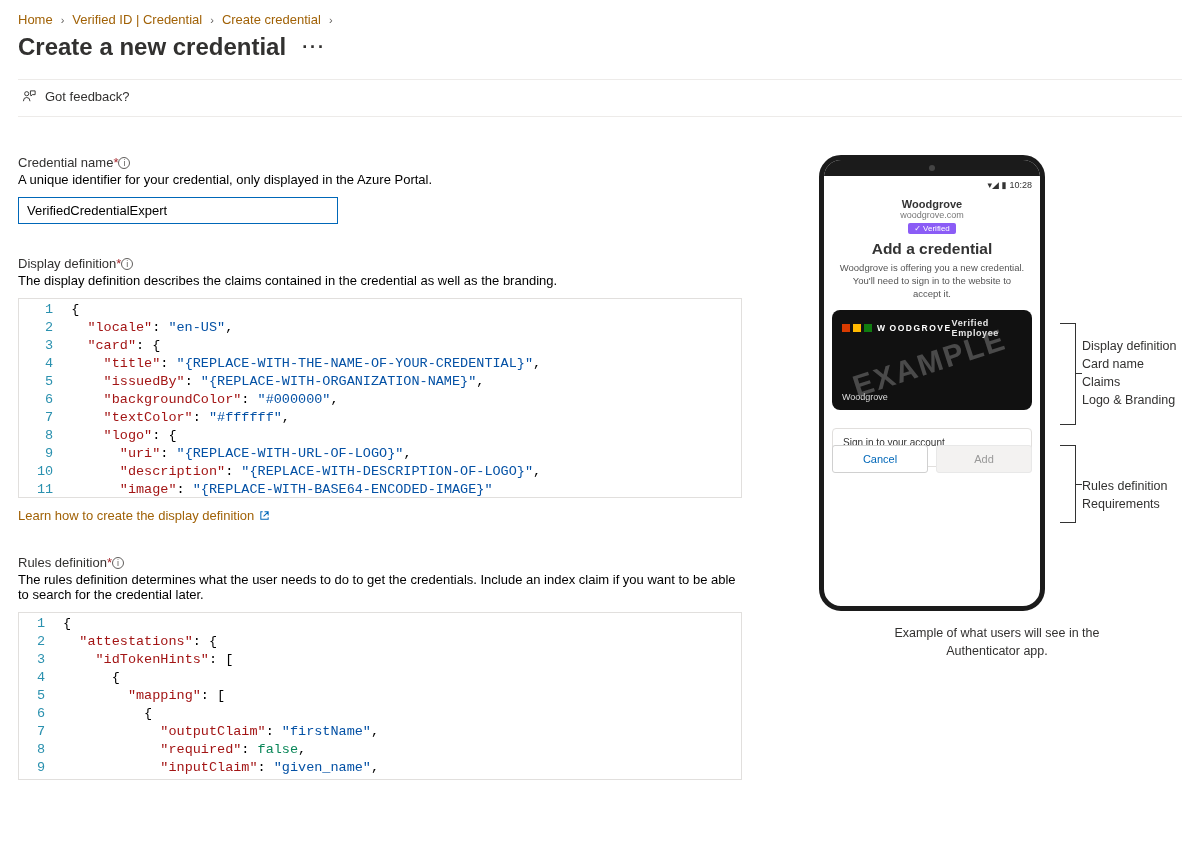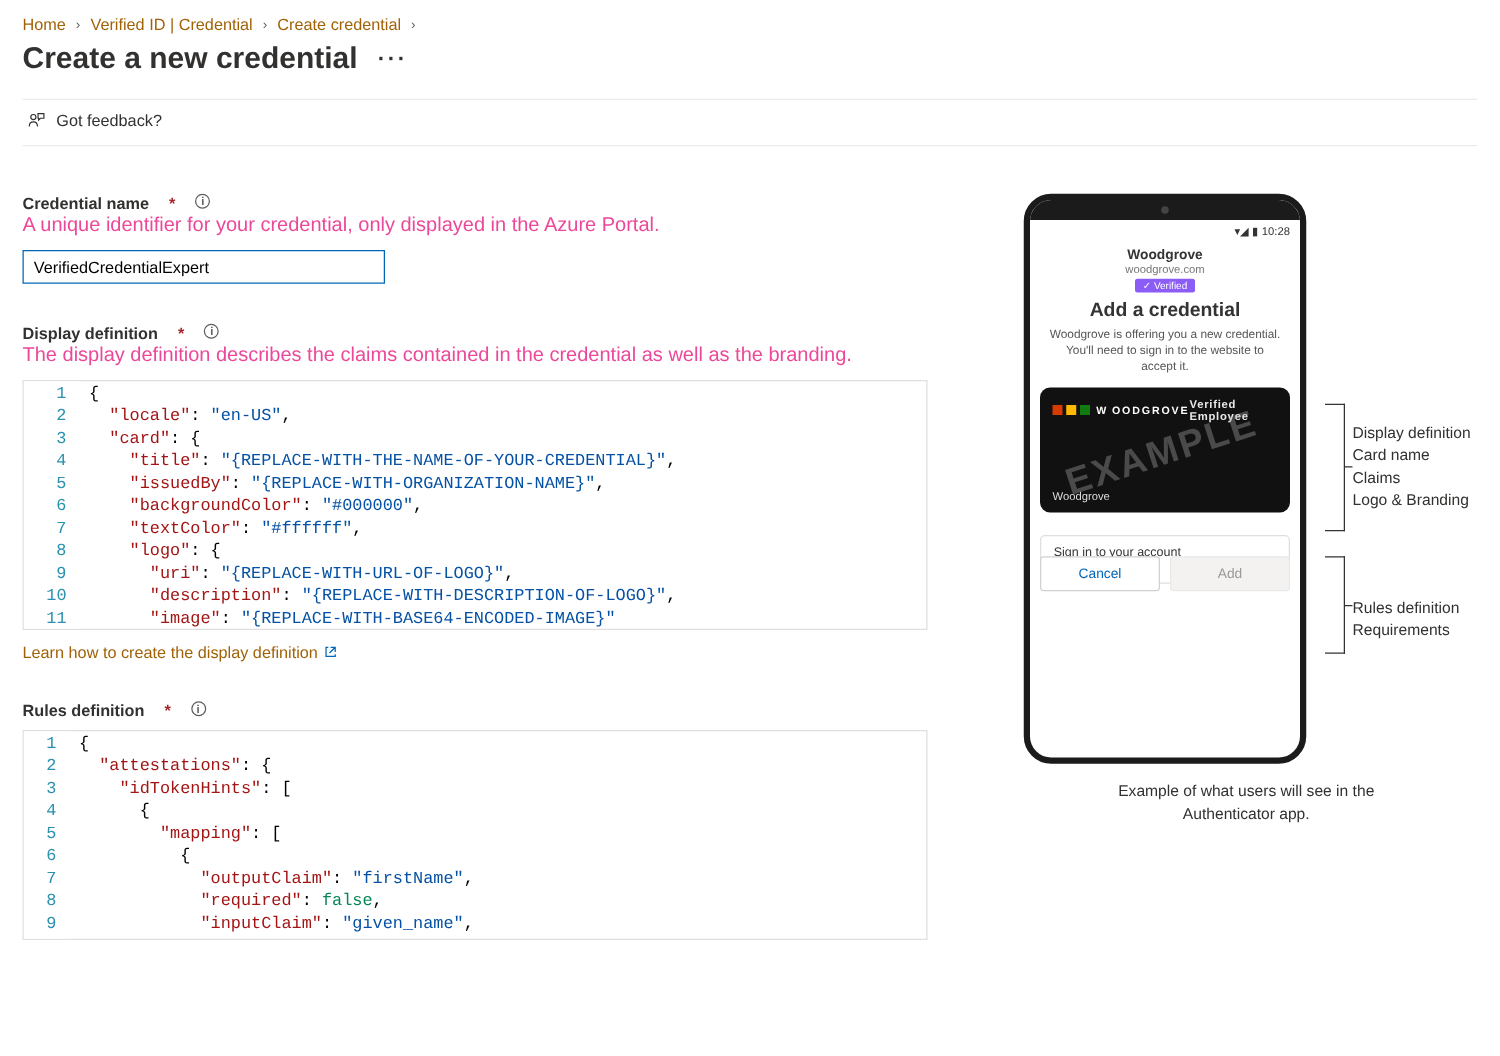--- a/index.html
+++ b/index.html
@@ -13,25 +13,25 @@
   a { color: #a16207; text-decoration: none; cursor: pointer; }
   .breadcrumb { display: flex; align-items: center; gap: 8px; font-size: 13px; margin-bottom: 6px; }
   .breadcrumb .sep { color: #605e5c; font-size: 11px; }
   h1.page-title { font-size: 24px; font-weight: 600; margin: 4px 0 18px 0; display: flex; align-items: center; gap: 16px; }
   .more-dots { font-size: 18px; color: #323130; letter-spacing: 2px; cursor: pointer; }
   .toolbar { border-top: 1px solid #edebe9; border-bottom: 1px solid #edebe9; padding: 9px 4px; margin-bottom: 38px; }
   .feedback { display: inline-flex; align-items: center; gap: 8px; cursor: pointer; }
   .feedback-icon { width: 15px; height: 15px; }
   .main-wrap { display: flex; gap: 70px; align-items: flex-start; }
   .left-col { flex: 1; max-width: 740px; }
-  .field-label { font-weight: 700; font-size: 13px; margin-bottom: 2px; display: flex; align-items: flex-start; gap: 16px; }
+  .field-label { font-weight: 400; font-size: 13px; margin-bottom: 2px; display: flex; align-items: center; gap: 0; }
   .req { color: #a4262c; }
   .info-icon { width: 12px; height: 12px; border: 1px solid #605e5c; border-radius: 50%; display: inline-flex; align-items: center; justify-content: center; font-size: 9px; color: #605e5c; }
-  .field-desc { font-size: 16px; color: #ec4899; margin-bottom: 10px; }
-  input.text-input { width: 290px; padding: 5px 8px; font-size: 13px; border: 1px solid #0067b8; font-family: inherit; }
+  .field-desc { font-size: 13px; color: #000000; margin-bottom: 10px; }
+  input.text-input { width: 320px; padding: 5px 8px; font-size: 13px; border: 1px solid #0067b8; font-family: inherit; }
   .section { margin-bottom: 32px; }
   .editor {
     border: 1px solid #e1dfdd;
     font-family: Consolas, "Courier New", monospace;
     font-size: 13.5px;
     line-height: 1.35;
     display: flex;
     background: #fff;
     margin-top: 8px;
     max-height: 200px;
@@ -166,20 +166,21 @@
       </svg>
     </a>
   </div>
 
   <div class="section">
     <div class="field-label">
       <span>Rules definition</span>
       <span class="req">*</span>
       <span class="info-icon">i</span>
     </div>
+    <div class="field-desc">The rules definition determines what the user needs to do to get the credentials. Include an index claim if you want to be able to search for the credential later.</div>
     <div class="editor" style="max-height:170px;">
       <div class="gutter" id="gutter-rules">
             <div>1</div>
             <div>2</div>
             <div>3</div>
             <div>4</div>
             <div>5</div>
             <div>6</div>
             <div>7</div>
             <div>8</div>

